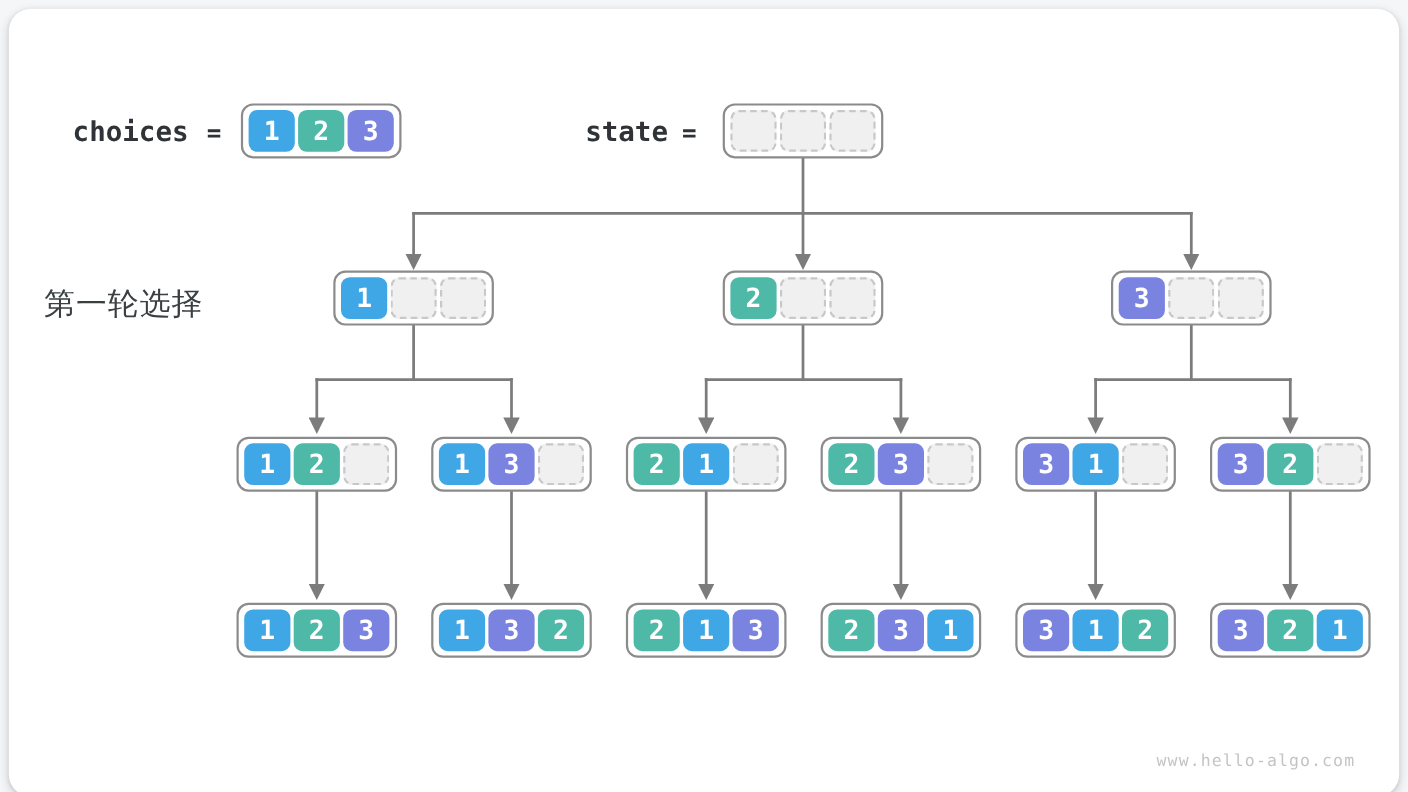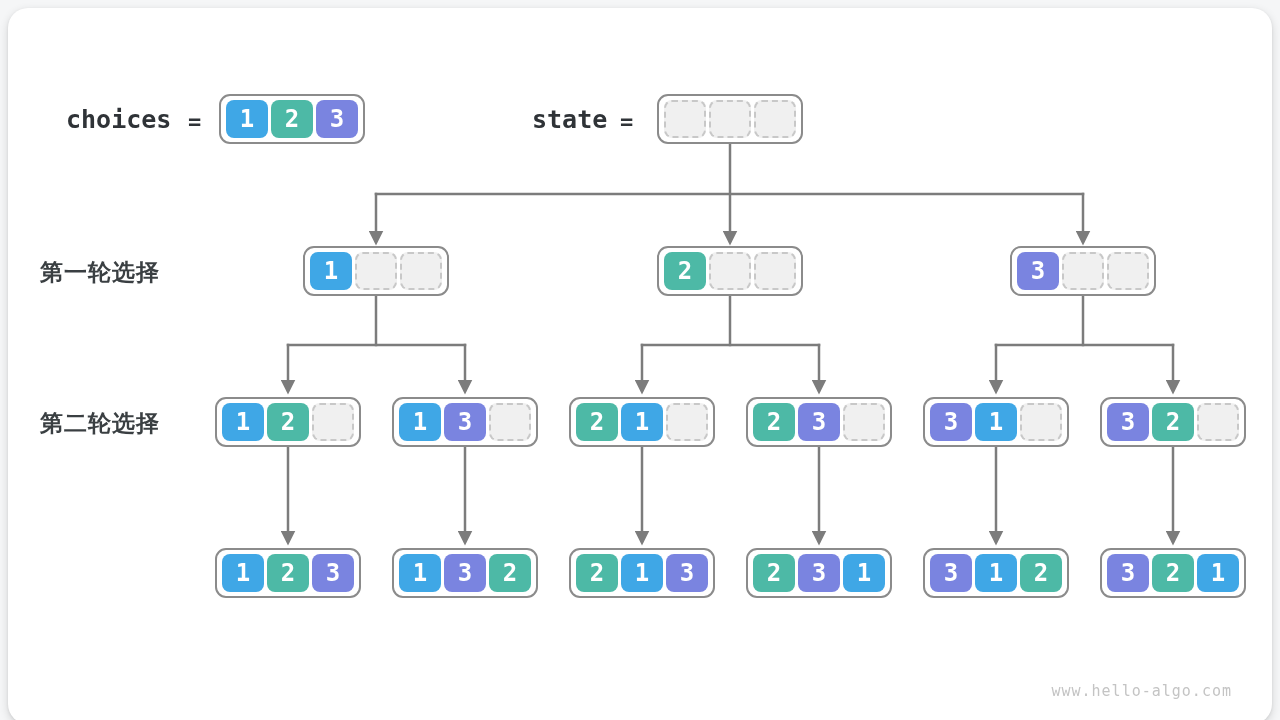--- a/index.html
+++ b/index.html
@@ -4,21 +4,21 @@
 <style>
   html,body{margin:0;padding:0;width:1280px;height:720px;background:#f5f6f7;overflow:hidden;}
   .canvas{position:relative;width:1280px;height:720px;font-family:"DejaVu Sans","Liberation Sans",sans-serif;}
   .card{position:absolute;left:8px;top:8px;width:1264px;height:716px;background:#ffffff;
         border-radius:20px;box-shadow:0 3px 10px rgba(0,0,0,.14), 0 1px 3px rgba(0,0,0,.08);}
   #connectors{position:absolute;left:0;top:0;width:1280px;height:720px;pointer-events:none;}
   .code-label{position:absolute;font-family:"DejaVu Sans Mono","Liberation Mono",monospace;
               font-weight:bold;font-size:25px;color:#2f3337;line-height:28px;white-space:nowrap;}
   .eq{position:absolute;font-family:"DejaVu Sans Mono","Liberation Mono",monospace;
       font-weight:bold;font-size:22px;color:#2f3337;line-height:28px;}
-  .round-label{position:absolute;font-size:23px;color:#3a3f42;font-weight:700;letter-spacing:1px;white-space:nowrap;}
+  .round-label{position:absolute;font-size:28px;color:#3a3f42;font-weight:400;letter-spacing:1px;white-space:nowrap;}
   .sbox{position:absolute;width:146px;height:50px;box-sizing:border-box;background:#ffffff;
         border:2px solid #8b8b8b;border-radius:11px;display:flex;align-items:center;
         justify-content:center;gap:3px;padding:0 4px;}
   .cell{width:42px;height:38px;box-sizing:border-box;border-radius:8px;display:flex;
         align-items:center;justify-content:center;font-family:"DejaVu Sans Mono","Liberation Mono",monospace;
         font-weight:bold;font-size:24px;color:#ffffff;}
   .cell.empty{background:#f0f0f0;border:2px dashed #c8c8c8;}
   .watermark{position:absolute;right:40px;bottom:24px;font-family:"DejaVu Sans Mono","Liberation Mono",monospace;
              font-size:15px;color:#c4c4c4;letter-spacing:1px;}
 </style>
@@ -58,21 +58,20 @@
         <line x1="1165" y1="439" x2="1165" y2="533" stroke="#7c7c7c" stroke-width="2.5" stroke-linecap="square" marker-end="url(#ah)"></line>
       </svg>
 
     <span class="code-label" style="left:58px;top:98px;">choices</span>
     <span class="eq" style="left:180px;top:100px;">=</span>
 
     <span class="code-label" style="left:524px;top:98px;">state</span>
     <span class="eq" style="left:612px;top:100px;">=</span>
 
     <span class="round-label" style="left:32px;top:249px;">第一轮选择</span>
-    <span class="round-label" style="left:32px;top:400px;">第二轮选择</span>
 
     <div id="boxes-layer">
         <div class="sbox" style="left: 211px; top: 86px;">
           <div class="cell filled" style="background: rgb(63, 167, 230);">1</div>
           <div class="cell filled" style="background: rgb(77, 185, 166);">2</div>
           <div class="cell filled" style="background: rgb(122, 132, 224);">3</div>
         </div>
         <div class="sbox" style="left: 649px; top: 86px;">
           <div class="cell empty"></div>
           <div class="cell empty"></div>

